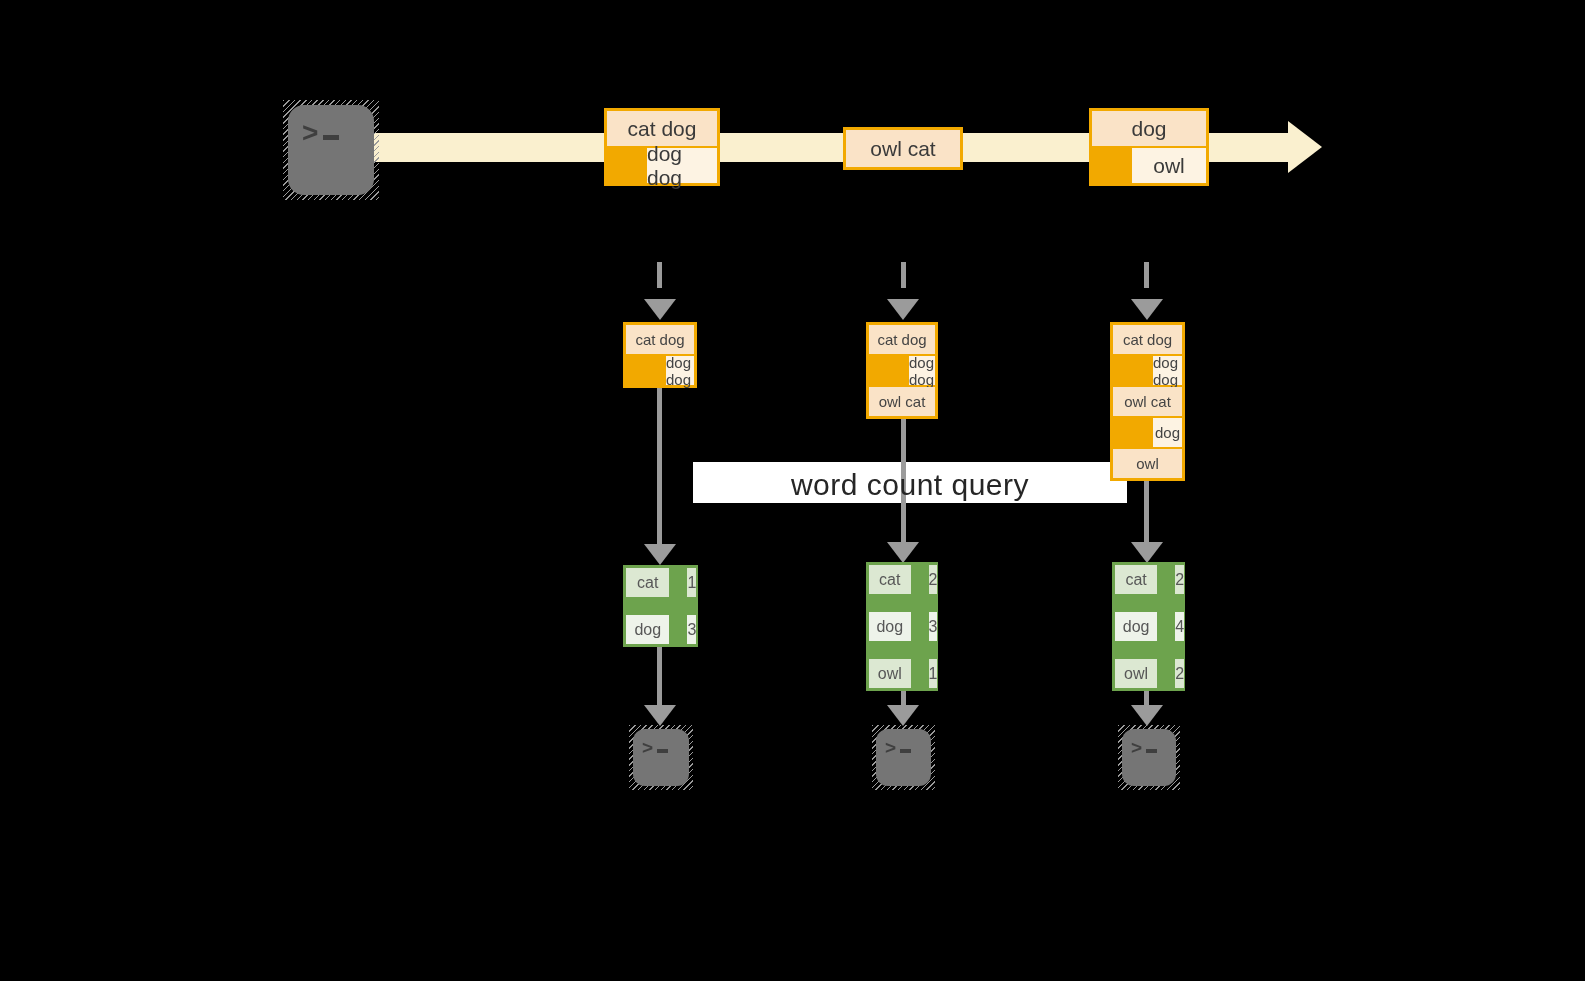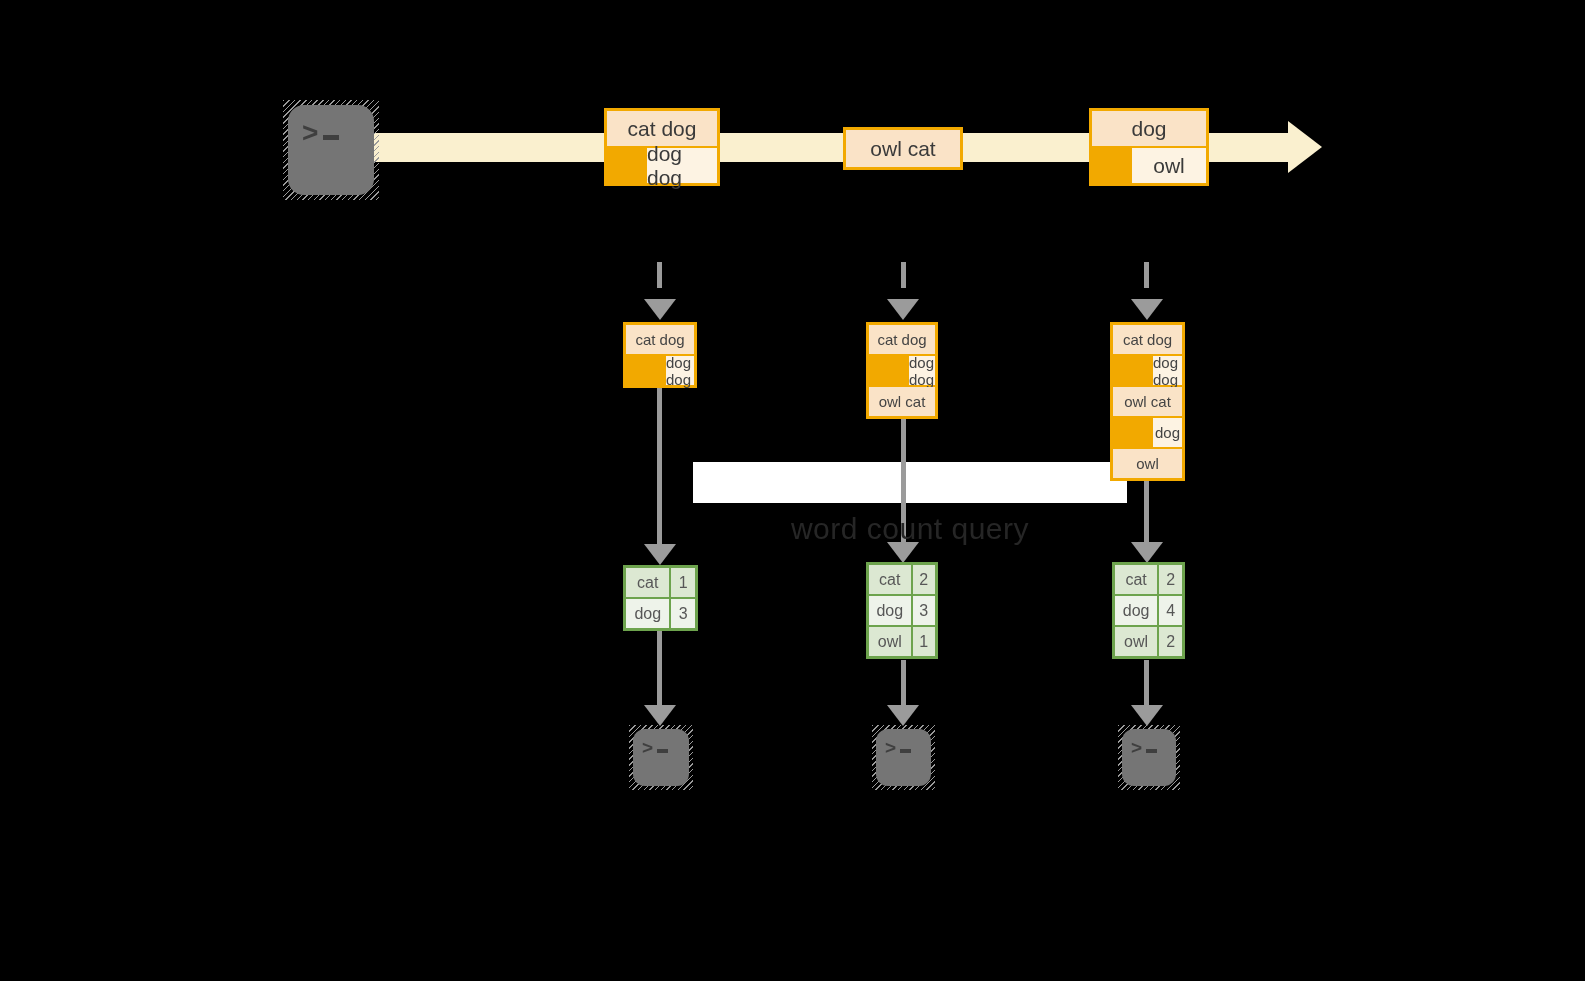--- a/index.html
+++ b/index.html
@@ -16,36 +16,36 @@
   .obox{position:absolute;background:#F2A900;border:3px solid #F2A900;display:flex;
         flex-direction:column;gap:2px;z-index:3;box-sizing:border-box;}
   .ocell{background:#FAE3C7;color:#3A3A3A;display:flex;align-items:center;justify-content:center;}
   .ocell.lt{background:#FDF3E3;margin-left:40px;}
   .event .ocell{height:35px;font-size:21px;}
   .event1 .ocell{height:37px;}
   .buffer .ocell{height:29px;font-size:15px;color:#444;}
 
   
   .gtable{position:absolute;background:#6DA34D;border:3px solid #6DA34D;display:grid;
-          grid-template-columns:63% 1fr;gap:2px;z-index:3;box-sizing:border-box;}
+          grid-template-columns:63% 1fr;gap:18px;z-index:3;box-sizing:border-box;}
   .gcell{height:29px;display:flex;align-items:center;justify-content:center;font-size:16px;
          color:#575757;background:#DCE8D2;}
   .gcell.lt{background:#EEF3EA;}
 
   
   .shaft{position:absolute;width:5px;background:#9B9B9B;z-index:2;}
   .head{position:absolute;width:0;height:0;z-index:2;
         border-left:16px solid transparent;border-right:16px solid transparent;
         border-top:21px solid #9B9B9B;}
 
   
   .qbox{position:absolute;left:693px;top:462px;width:434px;height:41px;background:#FFFFFF;z-index:1;}
   .qtext{position:absolute;left:693px;top:462px;width:434px;height:45px;z-index:4;
          display:flex;align-items:center;justify-content:center;font-size:30px;font-weight:300;
-         color:#262626;letter-spacing:.5px;margin-top:44px;}
+         color:#262626;letter-spacing:.5px;}
 
   
   .term{position:absolute;z-index:3;
         background:repeating-linear-gradient(135deg,#9a9a9a 0 1px,transparent 1px 4px);}
   .term-body{position:absolute;inset:5px;background:#757575;border-radius:16px;
              box-sizing:border-box;padding:14px 0 0 14px;}
   .term-glyph{display:flex;align-items:flex-start;color:#3F3F3F;font-weight:bold;line-height:1;}
   .chev{font-size:28px;}
   .dash{width:16px;height:5px;background:#3F3F3F;margin-left:5px;margin-top:16px;}
   .term-sm .term-body{inset:4px;border-radius:12px;padding:9px 0 0 9px;}

